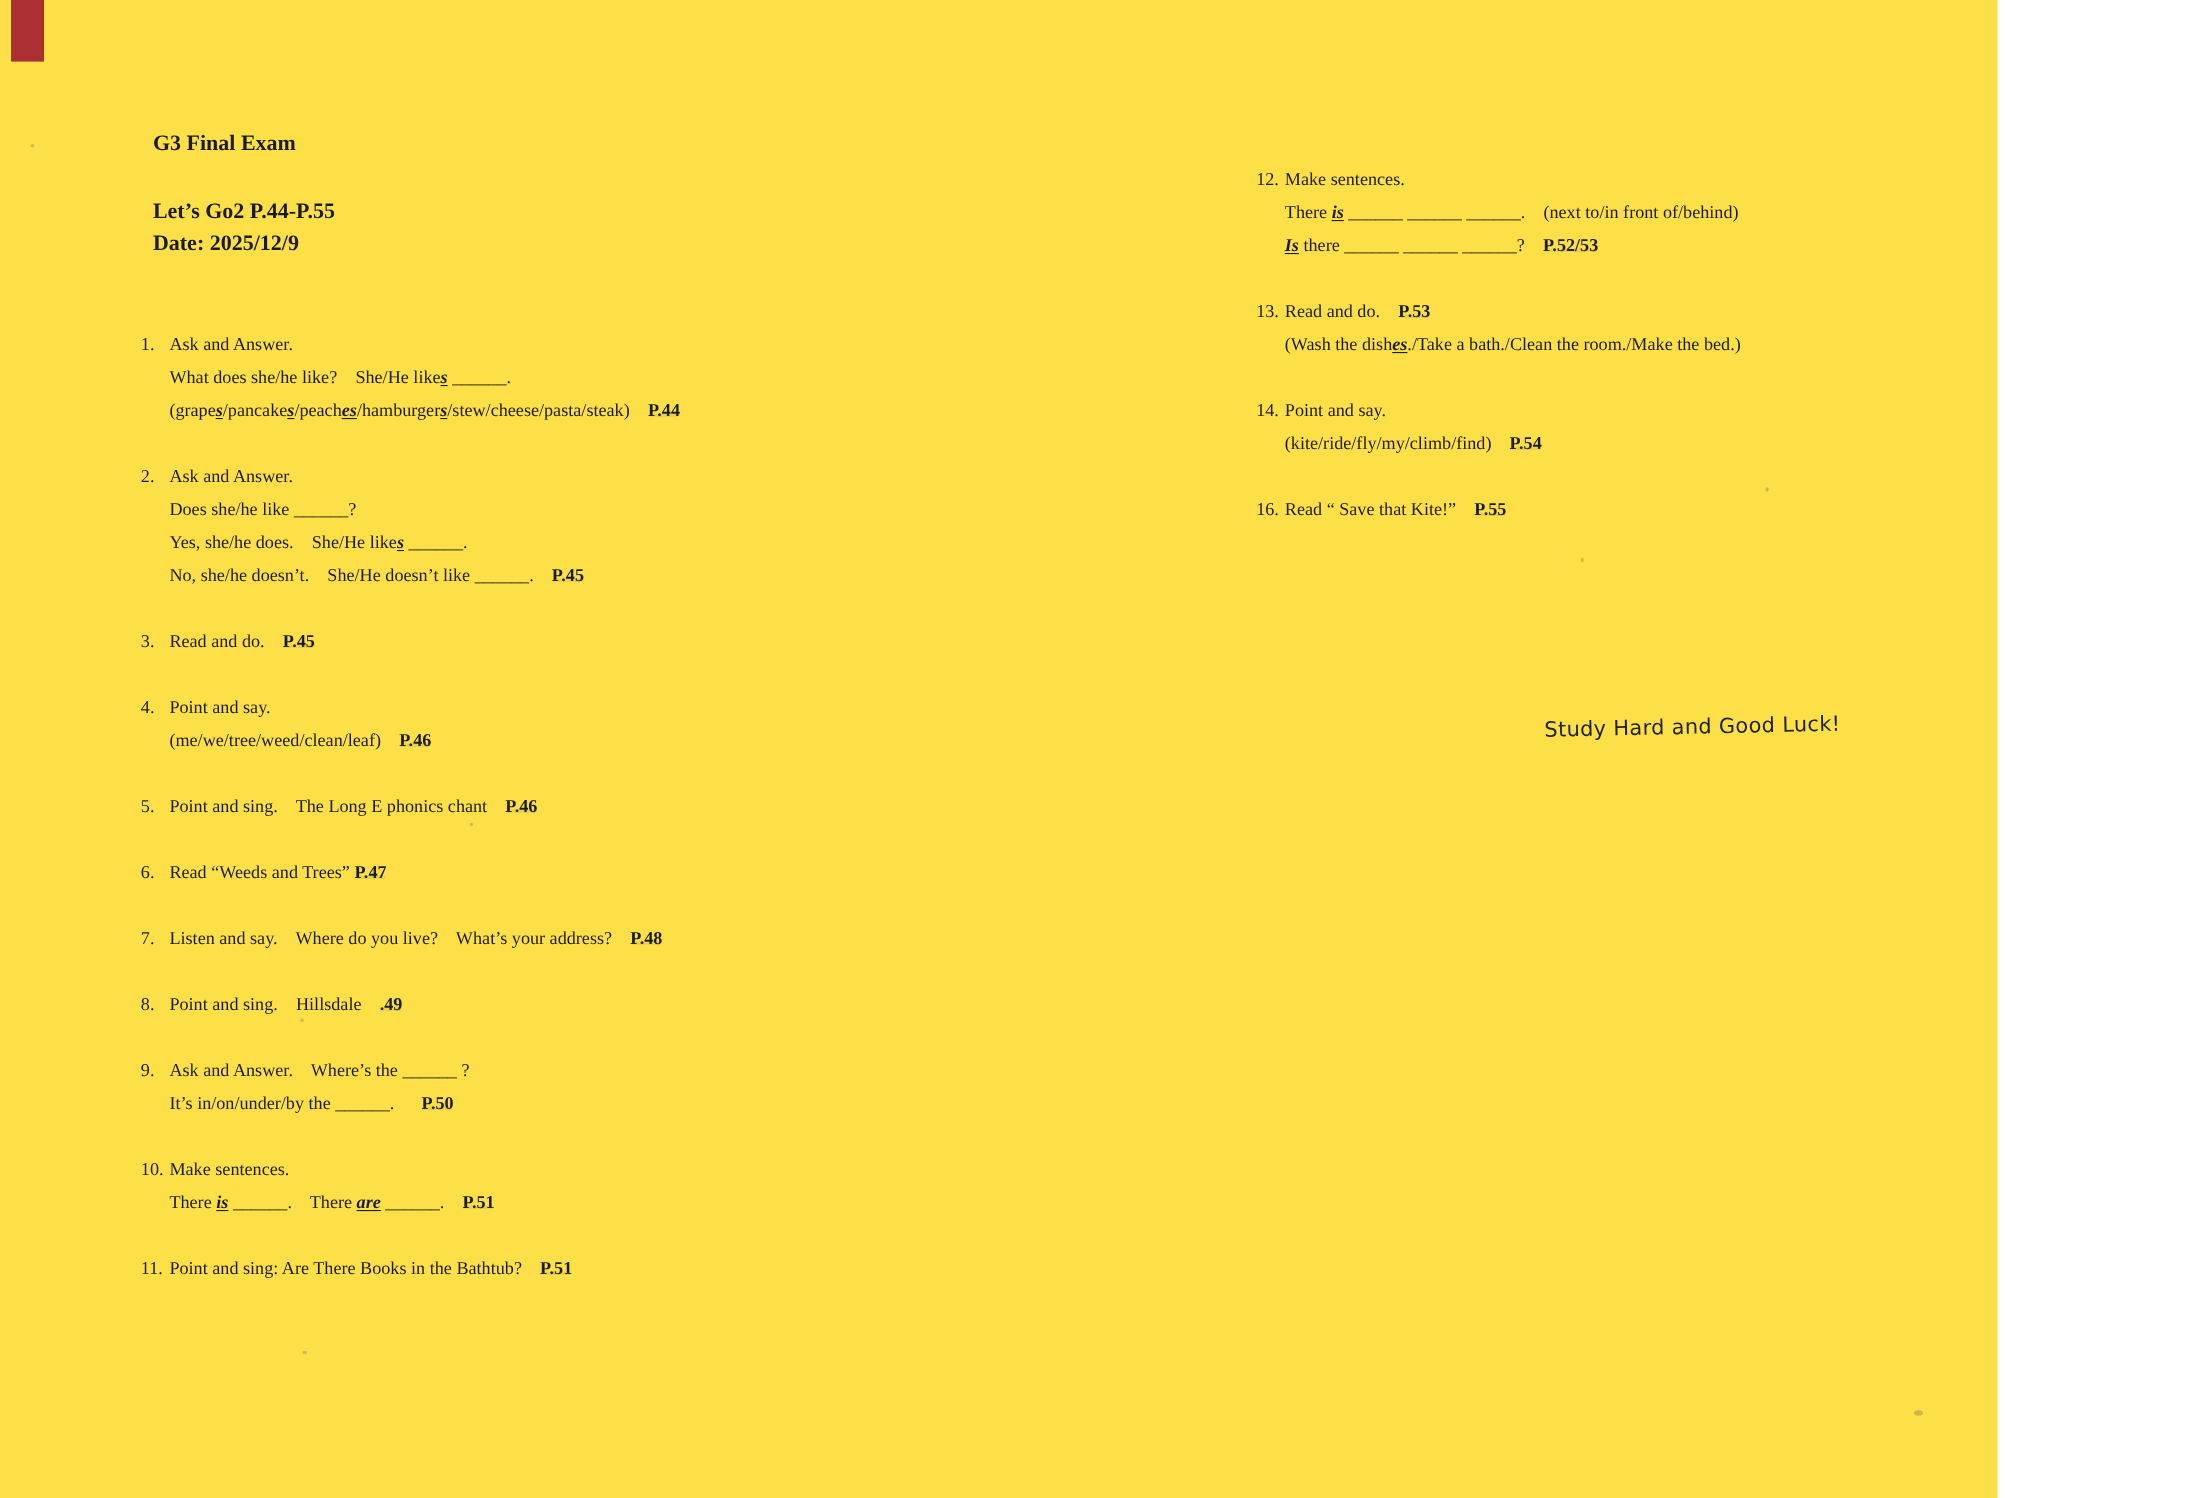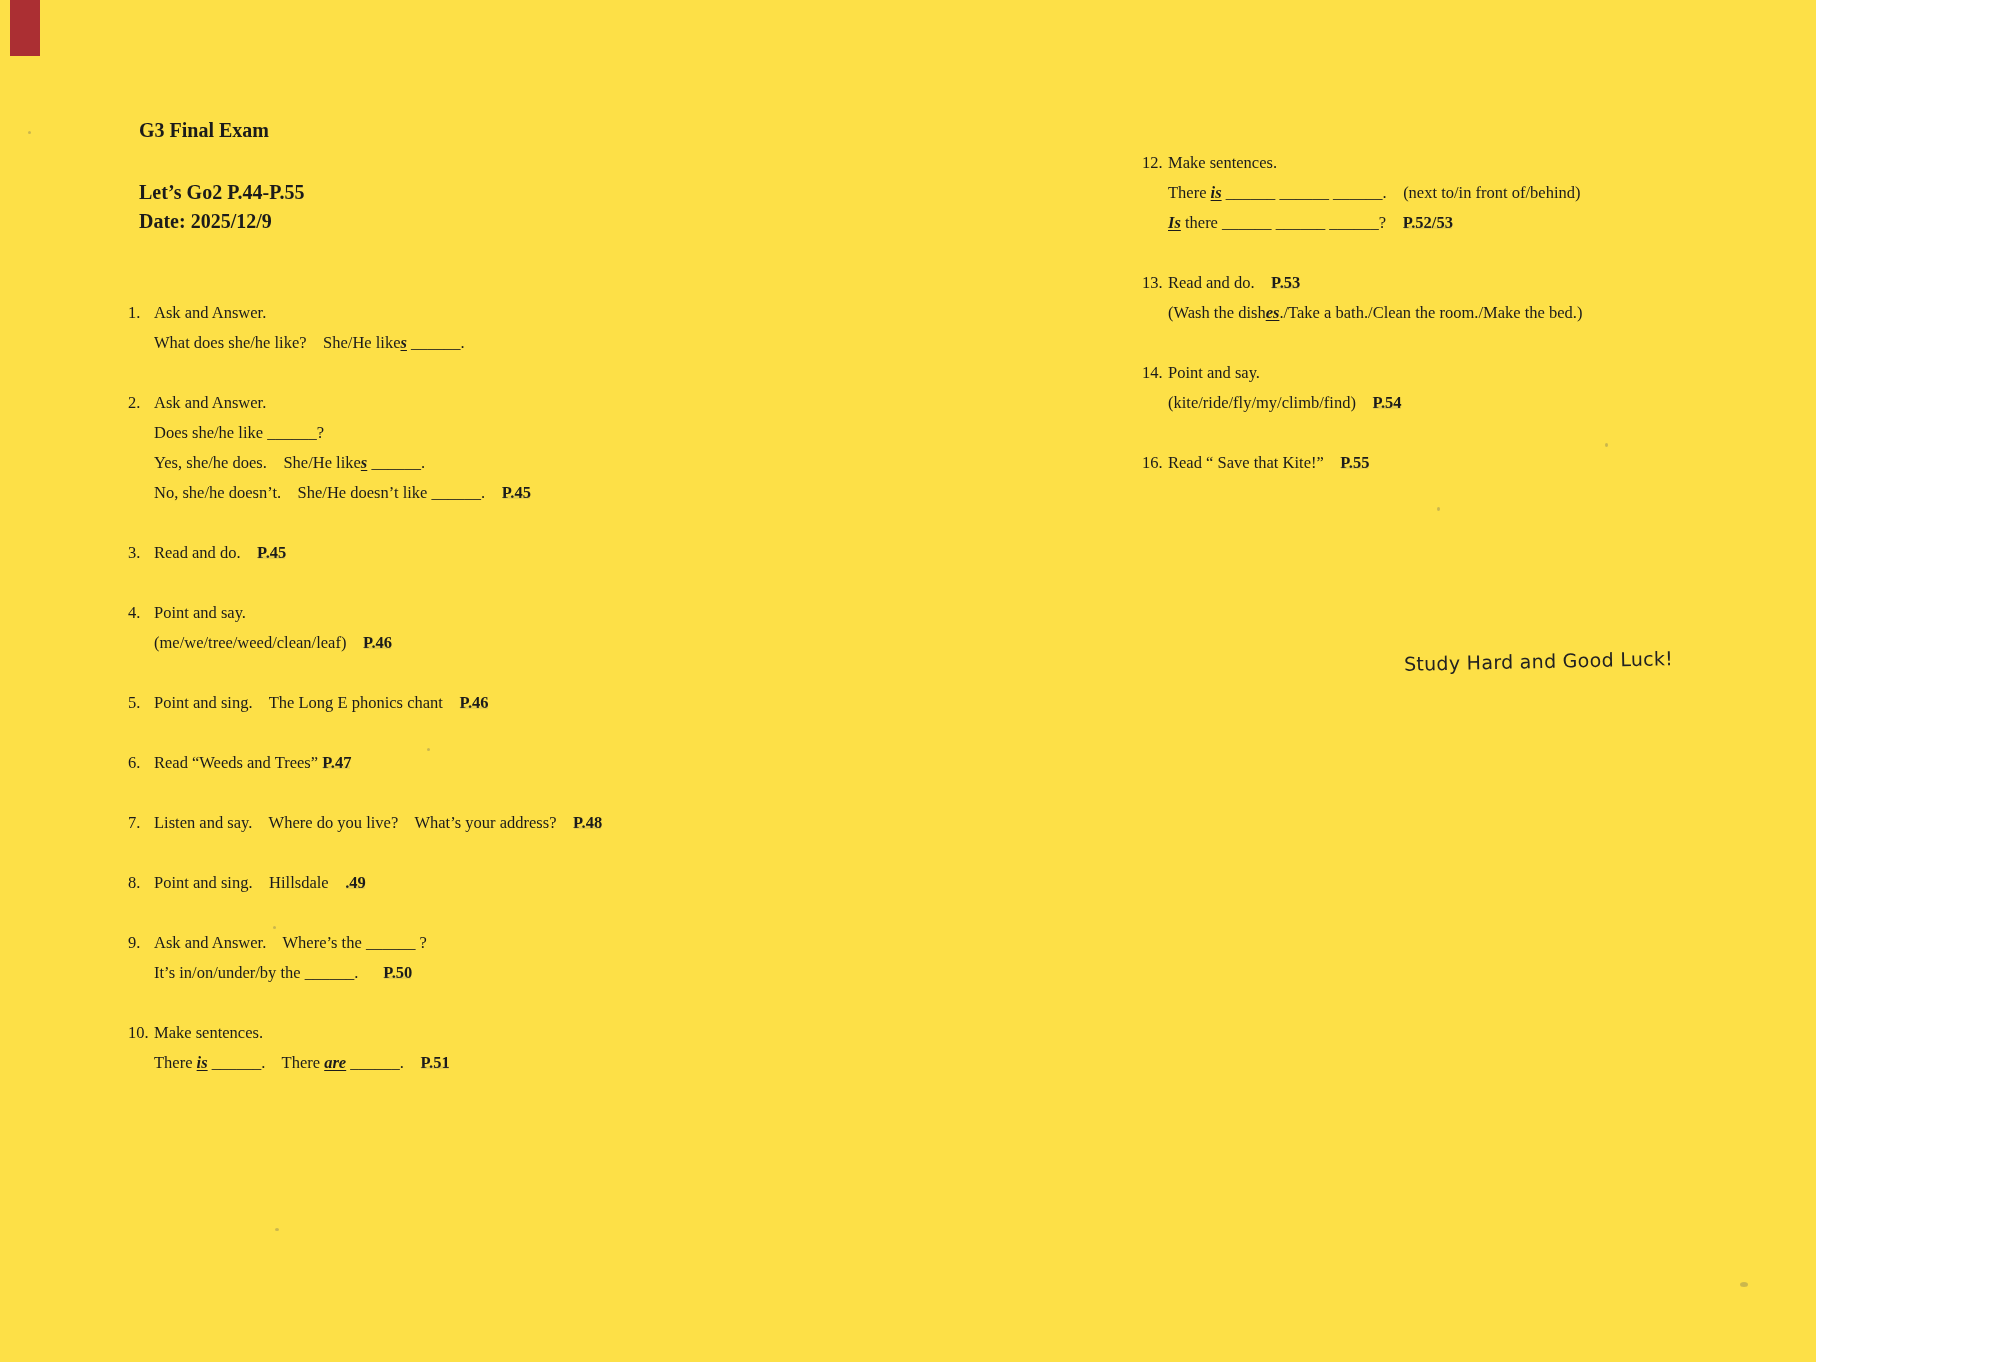--- a/index.html
+++ b/index.html
@@ -49,20 +49,21 @@
 
   <div class="hdr hdr-title">G3 Final Exam</div>
   <div class="hdr hdr-book">Let’s Go2 P.44-P.55</div>
   <div class="hdr hdr-date">Date: 2025/12/9</div>
 
   <div class="col col-left">
       <div class="item">
         <span class="num">1.</span>
         <div class="line"><span class="seg-p">Ask and Answer.</span></div>
         <div class="line"><span class="seg-p">What does she/he like?    She/He like</span><span class="seg-biu">s</span><span class="seg-p"> </span><span class="seg-bl">______</span><span class="seg-p">.</span></div>
+        <div class="line"><span class="seg-p">(grape</span><span class="seg-biu">s</span><span class="seg-p">/pancake</span><span class="seg-biu">s</span><span class="seg-p">/peach</span><span class="seg-biu">es</span><span class="seg-p">/hamburger</span><span class="seg-biu">s</span><span class="seg-p">/stew/cheese/pasta/steak)    </span><span class="seg-b">P.44</span></div>
       </div>
       <div class="item">
         <span class="num">2.</span>
         <div class="line"><span class="seg-p">Ask and Answer.</span></div>
         <div class="line"><span class="seg-p">Does she/he like </span><span class="seg-bl">______</span><span class="seg-p">?</span></div>
         <div class="line"><span class="seg-p">Yes, she/he does.    She/He like</span><span class="seg-biu">s</span><span class="seg-p"> </span><span class="seg-bl">______</span><span class="seg-p">.</span></div>
         <div class="line"><span class="seg-p">No, she/he doesn’t.    She/He doesn’t like </span><span class="seg-bl">______</span><span class="seg-p">.    </span><span class="seg-b">P.45</span></div>
       </div>
       <div class="item">
         <span class="num">3.</span>
@@ -92,20 +93,24 @@
       <div class="item">
         <span class="num">9.</span>
         <div class="line"><span class="seg-p">Ask and Answer.    Where’s the </span><span class="seg-bl">______</span><span class="seg-p"> ?</span></div>
         <div class="line"><span class="seg-p">It’s in/on/under/by the </span><span class="seg-bl">______</span><span class="seg-p">.      </span><span class="seg-b">P.50</span></div>
       </div>
       <div class="item">
         <span class="num">10.</span>
         <div class="line"><span class="seg-p">Make sentences.</span></div>
         <div class="line"><span class="seg-p">There </span><span class="seg-biu">is</span><span class="seg-p"> </span><span class="seg-bl">______</span><span class="seg-p">.    There </span><span class="seg-biu">are</span><span class="seg-p"> </span><span class="seg-bl">______</span><span class="seg-p">.    </span><span class="seg-b">P.51</span></div>
       </div>
+      <div class="item">
+        <span class="num">11.</span>
+        <div class="line"><span class="seg-p">Point and sing: Are There Books in the Bathtub?    </span><span class="seg-b">P.51</span></div>
+      </div>
     </div>
   <div class="col col-right">
       <div class="item">
         <span class="num">12.</span>
         <div class="line"><span class="seg-p">Make sentences.</span></div>
         <div class="line"><span class="seg-p">There </span><span class="seg-biu">is</span><span class="seg-p"> </span><span class="seg-bl">______ ______ ______</span><span class="seg-p">.    (next to/in front of/behind)</span></div>
         <div class="line"><span class="seg-biu">Is</span><span class="seg-p"> there </span><span class="seg-bl">______ ______ ______</span><span class="seg-p">?    </span><span class="seg-b">P.52/53</span></div>
       </div>
       <div class="item">
         <span class="num">13.</span>

